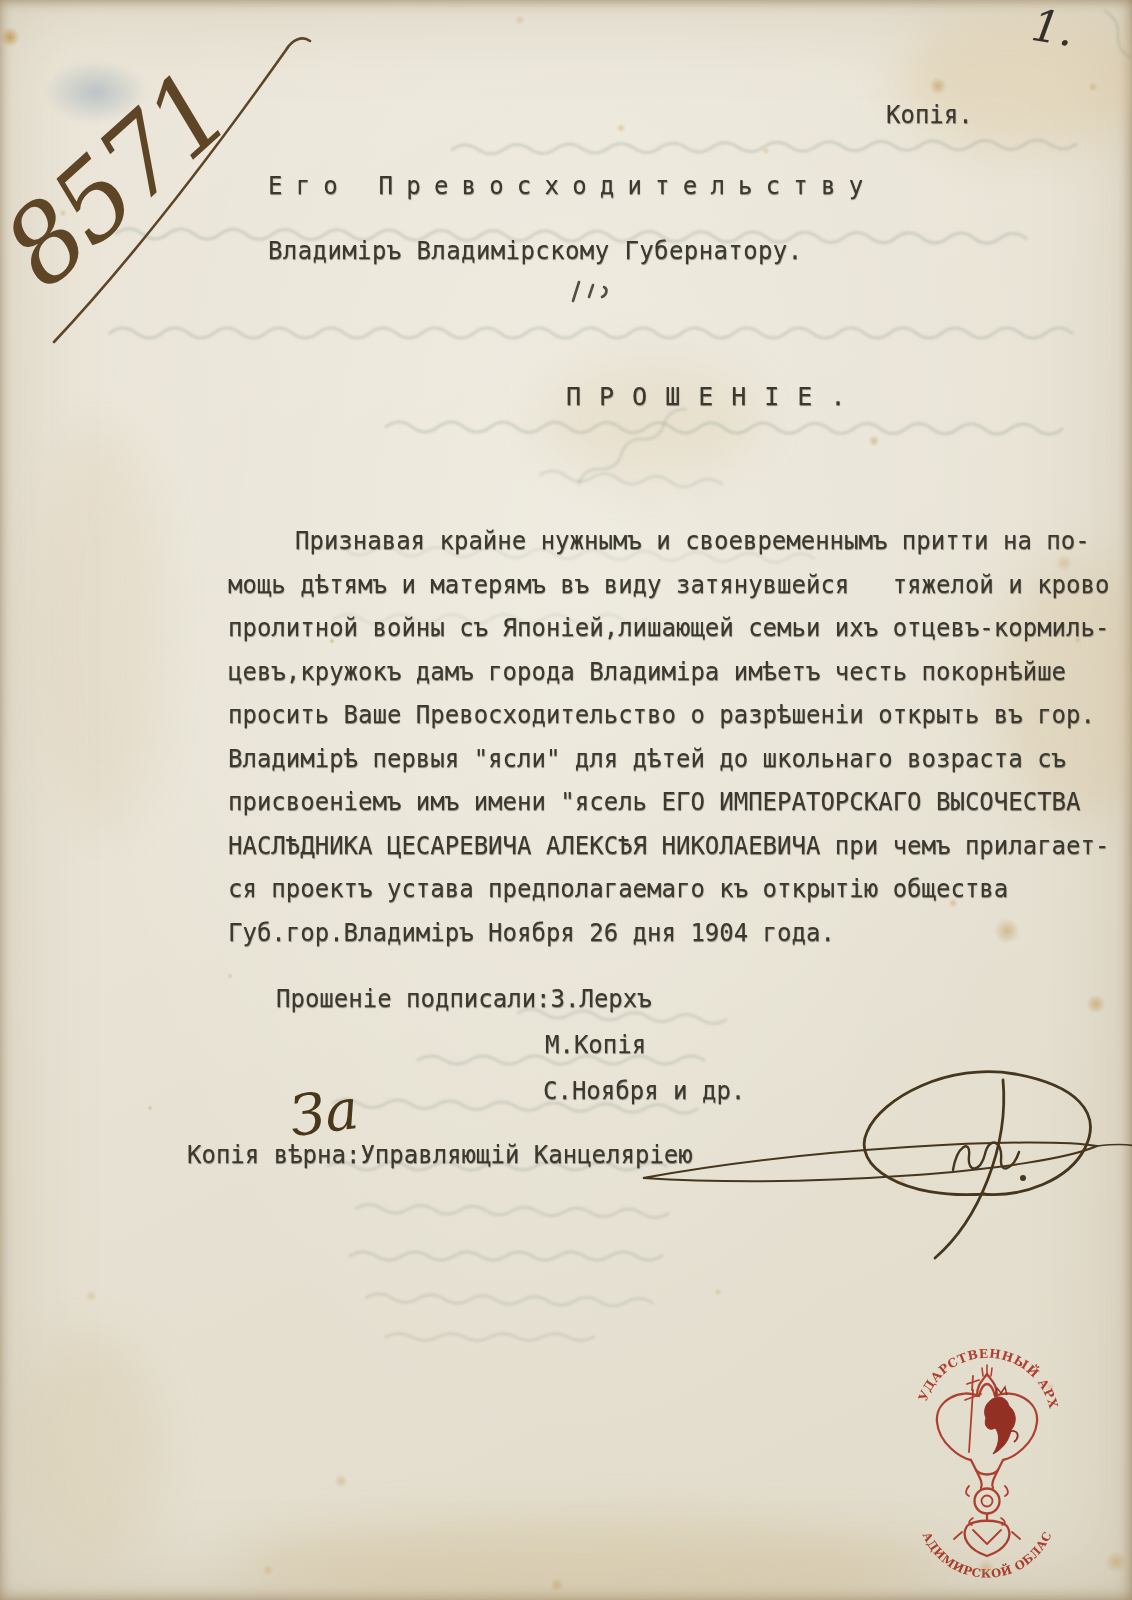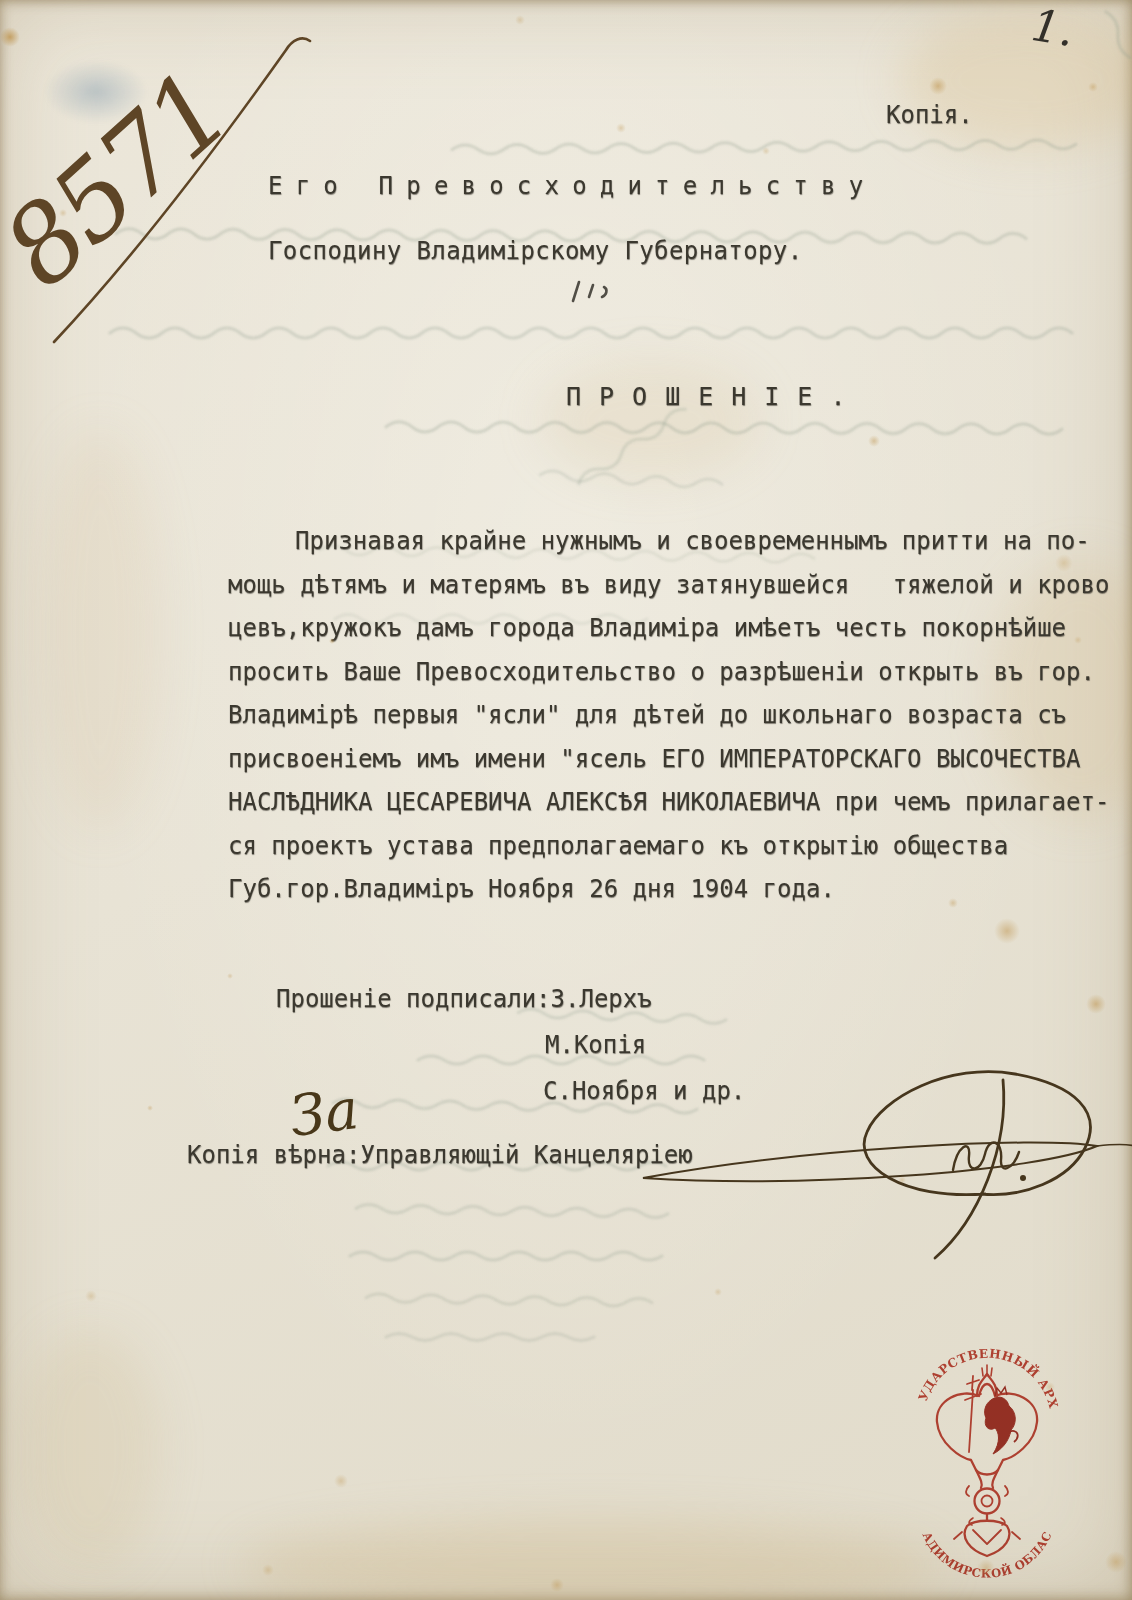--- a/index.html
+++ b/index.html
@@ -122,31 +122,32 @@
 
   <svg class="abs registry" width="300" height="340" viewBox="0 0 300 340">
     <path d="M 256,22 C 262,12 272,7 280,13 M 256,22 C 205,94 118,214 24,314" stroke="#5e4526" stroke-width="2.6" fill="none" stroke-linecap="round"></path>
     <text x="16" y="264" transform="rotate(-42 16 264)" font-family="DejaVu Serif, Liberation Serif, serif" font-style="italic" font-size="106" letter-spacing="-4" fill="#5e4526">8571</text>
   </svg>
 
   <div class="abs hand page-number">1.</div>
 
   <div class="abs typed copy-label">Копія.</div>
   <div class="abs typed addr1">Его Превосходительству</div>
-  <div class="abs typed addr2">Господину Владимірскому Губернатору.</div>
+  <div class="abs typed addr2">Владиміръ Владимірскому Губернатору.</div>
 
   <svg class="abs ink-marks" width="48" height="28" viewBox="0 0 48 28">
     <path d="M5,23 L11,4 M21,19 L25,7 M36,9 C40,11 39,17 34,19" stroke="#35322b" stroke-width="2.6" fill="none" stroke-linecap="round" opacity=".85"></path>
   </svg>
 
   <div class="abs typed title">ПРОШЕНІЕ.</div>
 
   <div class="abs body-block">
     <div class="typed body-line indent">Признавая крайне нужнымъ и своевременнымъ притти на по-</div>
     <div class="typed body-line">мощь дѣтямъ и матерямъ въ виду затянувшейся   тяжелой и крово</div>
+    <div class="typed body-line">пролитной войны съ Японіей,лишающей семьи ихъ отцевъ-кормиль-</div>
     <div class="typed body-line">цевъ,кружокъ дамъ города Владиміра имѣетъ честь покорнѣйше</div>
     <div class="typed body-line">просить Ваше Превосходительство о разрѣшеніи открыть въ гор.</div>
     <div class="typed body-line">Владимірѣ первыя "ясли" для дѣтей до школьнаго возраста съ</div>
     <div class="typed body-line">присвоеніемъ имъ имени "ясель ЕГО ИМПЕРАТОРСКАГО ВЫСОЧЕСТВА</div>
     <div class="typed body-line">НАСЛѢДНИКА ЦЕСАРЕВИЧА АЛЕКСѢЯ НИКОЛАЕВИЧА при чемъ прилагает-</div>
     <div class="typed body-line">ся проектъ устава предполагаемаго къ открытію общества</div>
     <div class="typed body-line">Губ.гор.Владиміръ Ноября 26 дня 1904 года.</div>
   </div>
 
   <div class="abs typed sig1">Прошеніе подписали:З.Лерхъ</div>

